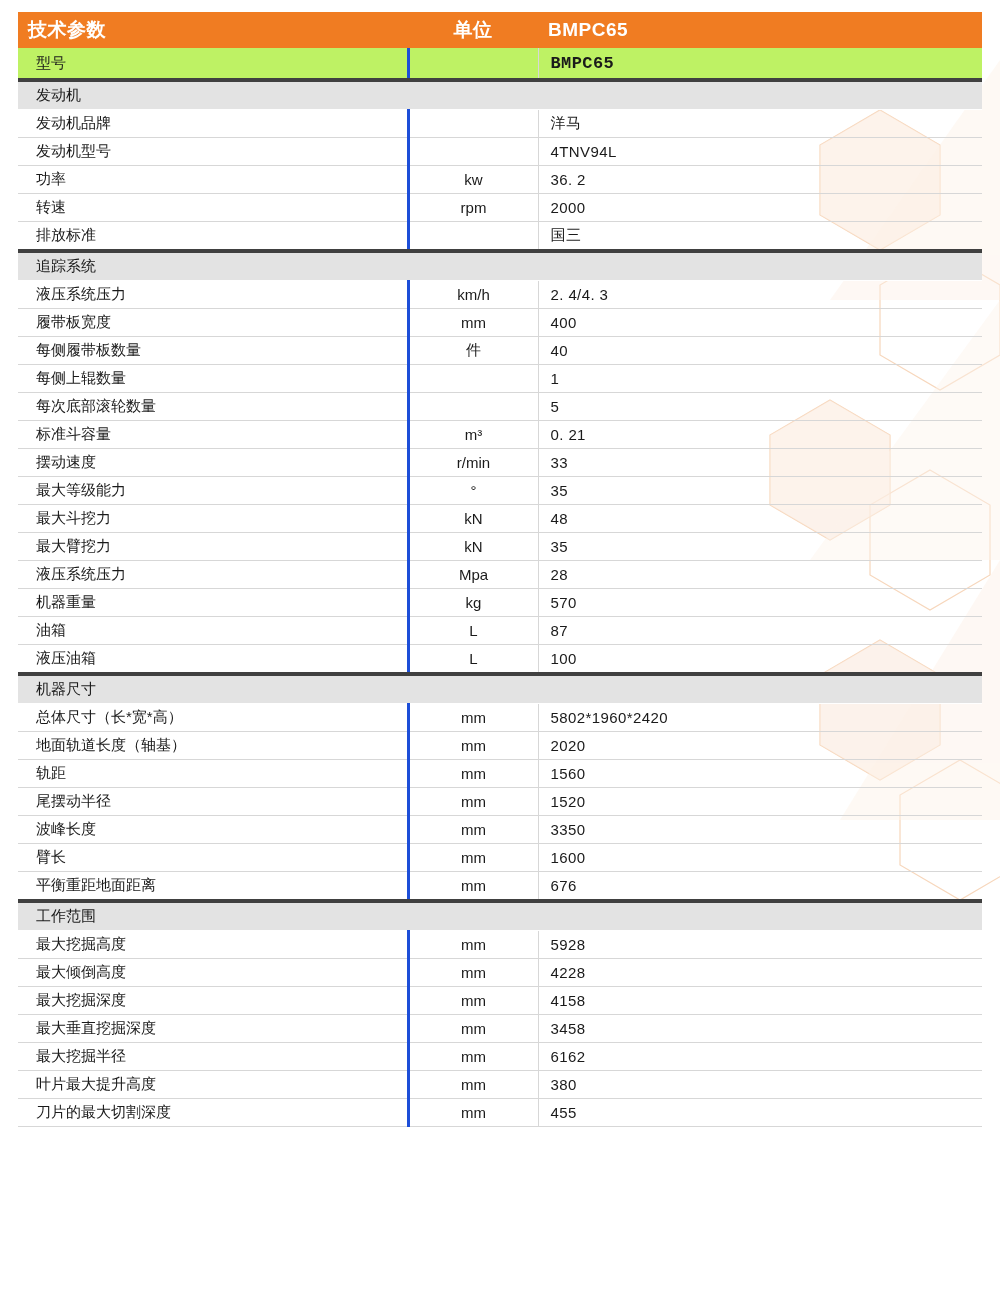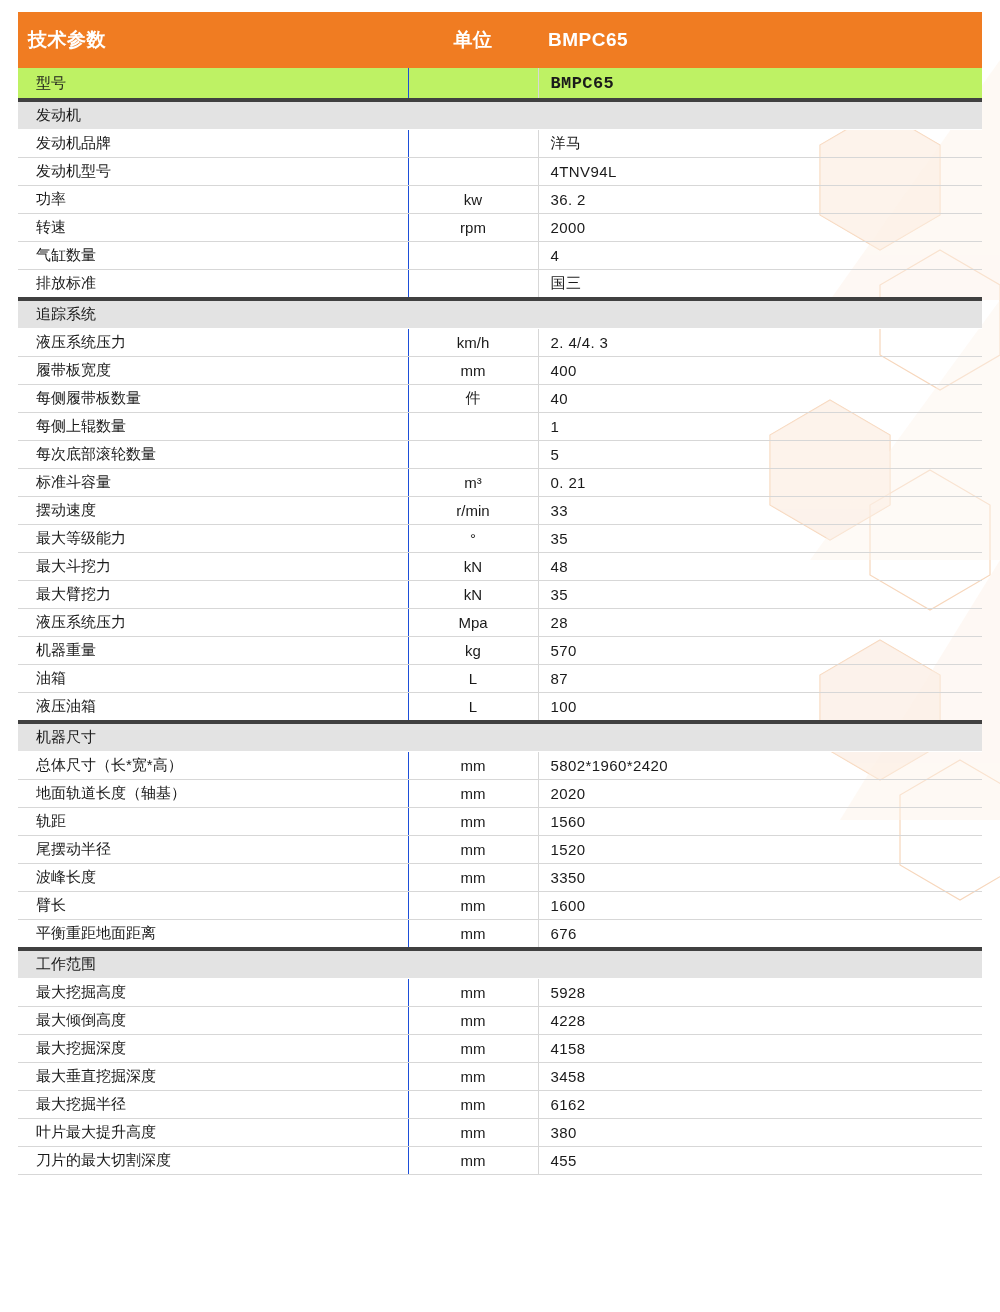--- a/index.html
+++ b/index.html
@@ -44,21 +44,21 @@
 
   table.spec col.c-name  { width: 390px; }
   table.spec col.c-unit  { width: 130px; }
   table.spec col.c-value { width: 444px; }
 
   thead th {
     background: #f07c22;
     color: #ffffff;
     font-size: 19px;
     font-weight: bold;
-    height: 56px;
+    height: 36px;
     padding: 0 10px;
     text-align: left;
     border: none;
     letter-spacing: 0.5px;
   }
   thead th.unit {
     text-align: center;
   }
   thead th.value {
     text-align: left;
@@ -95,21 +95,21 @@
     background: transparent;
   }
   tbody td.name {
     padding-left: 18px;
     font-size: 15px;
     white-space: nowrap;
   }
   tbody td.unit {
     text-align: center;
     font-size: 15px;
-    border-left: 1px solid #1d4ed8;
+    border-left: 3px solid #1d4ed8;
     border-right: 1px solid #d7d7d7;
     font-family: "Liberation Sans", "DejaVu Sans", sans-serif;
   }
   tbody td.value {
     font-size: 15px;
     padding-left: 12px;
     letter-spacing: 0.4px;
   }
 </style>
 </head>
@@ -173,25 +173,20 @@
           <td class="name">功率</td>
           <td class="unit">kw</td>
           <td class="value">36. 2</td>
         </tr>
         <tr class="data">
           <td class="name">转速</td>
           <td class="unit">rpm</td>
           <td class="value">2000</td>
         </tr>
         <tr class="data">
-          <td class="name">气缸数量</td>
-          <td class="unit"></td>
-          <td class="value">4</td>
-        </tr>
-        <tr class="data">
           <td class="name">排放标准</td>
           <td class="unit"></td>
           <td class="value">国三</td>
         </tr>
         <tr class="section">
           <td colspan="3">追踪系统</td>
         </tr>
         <tr class="data">
           <td class="name">液压系统压力</td>
           <td class="unit">km/h</td>

